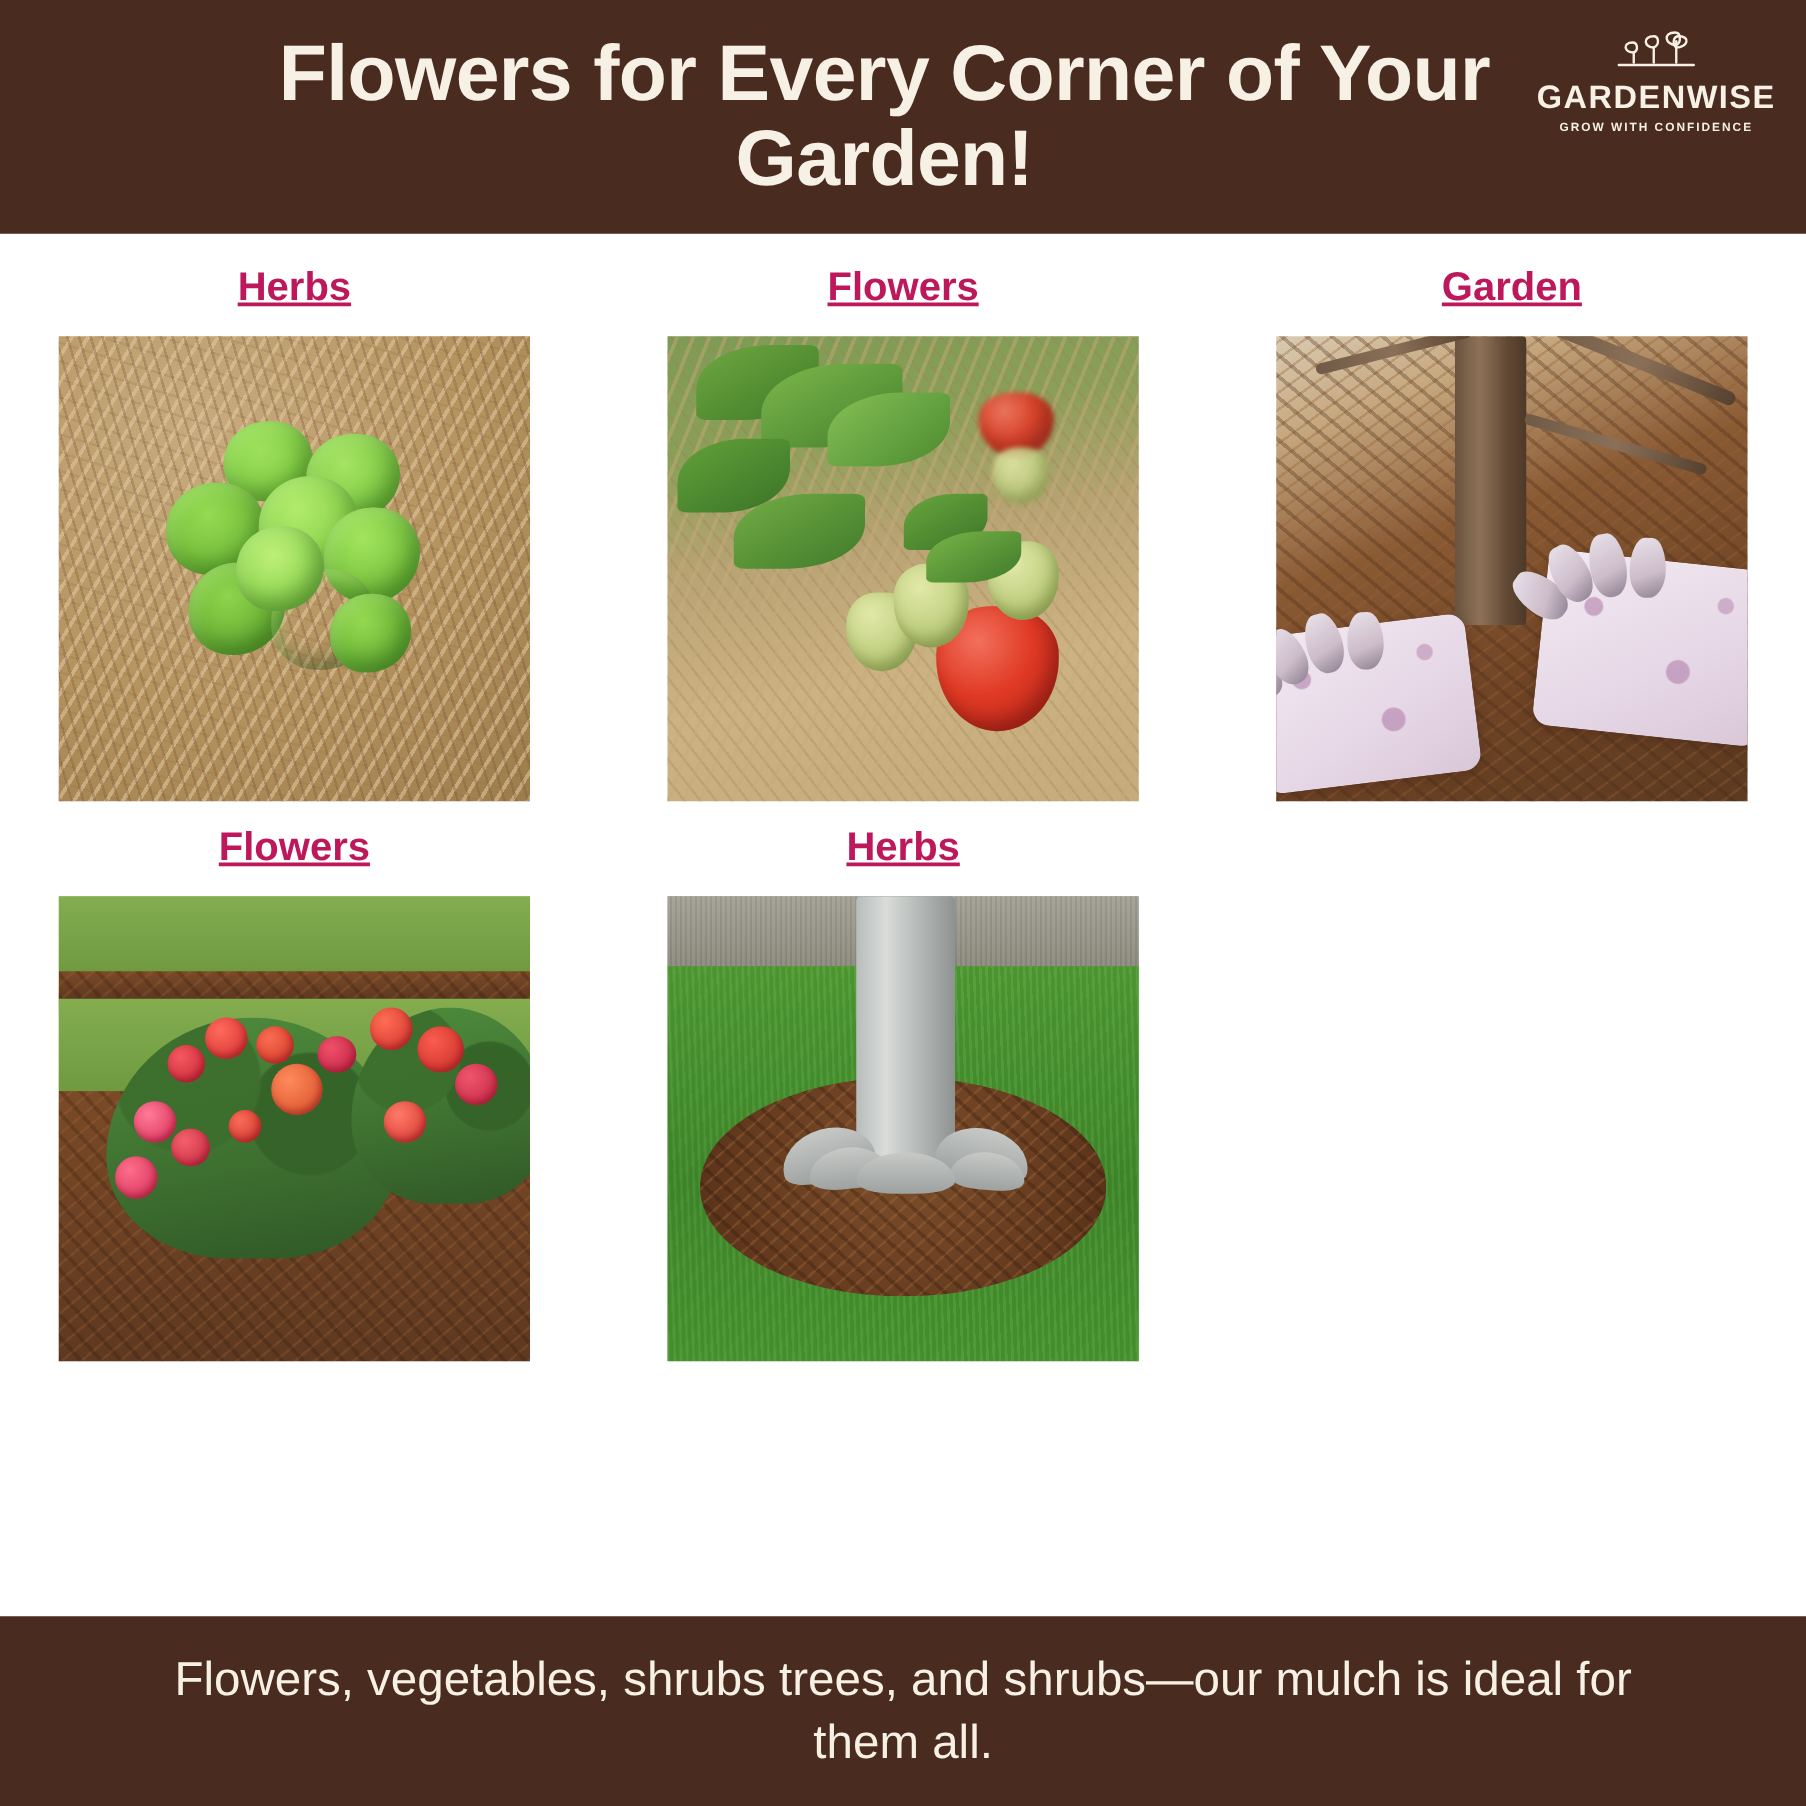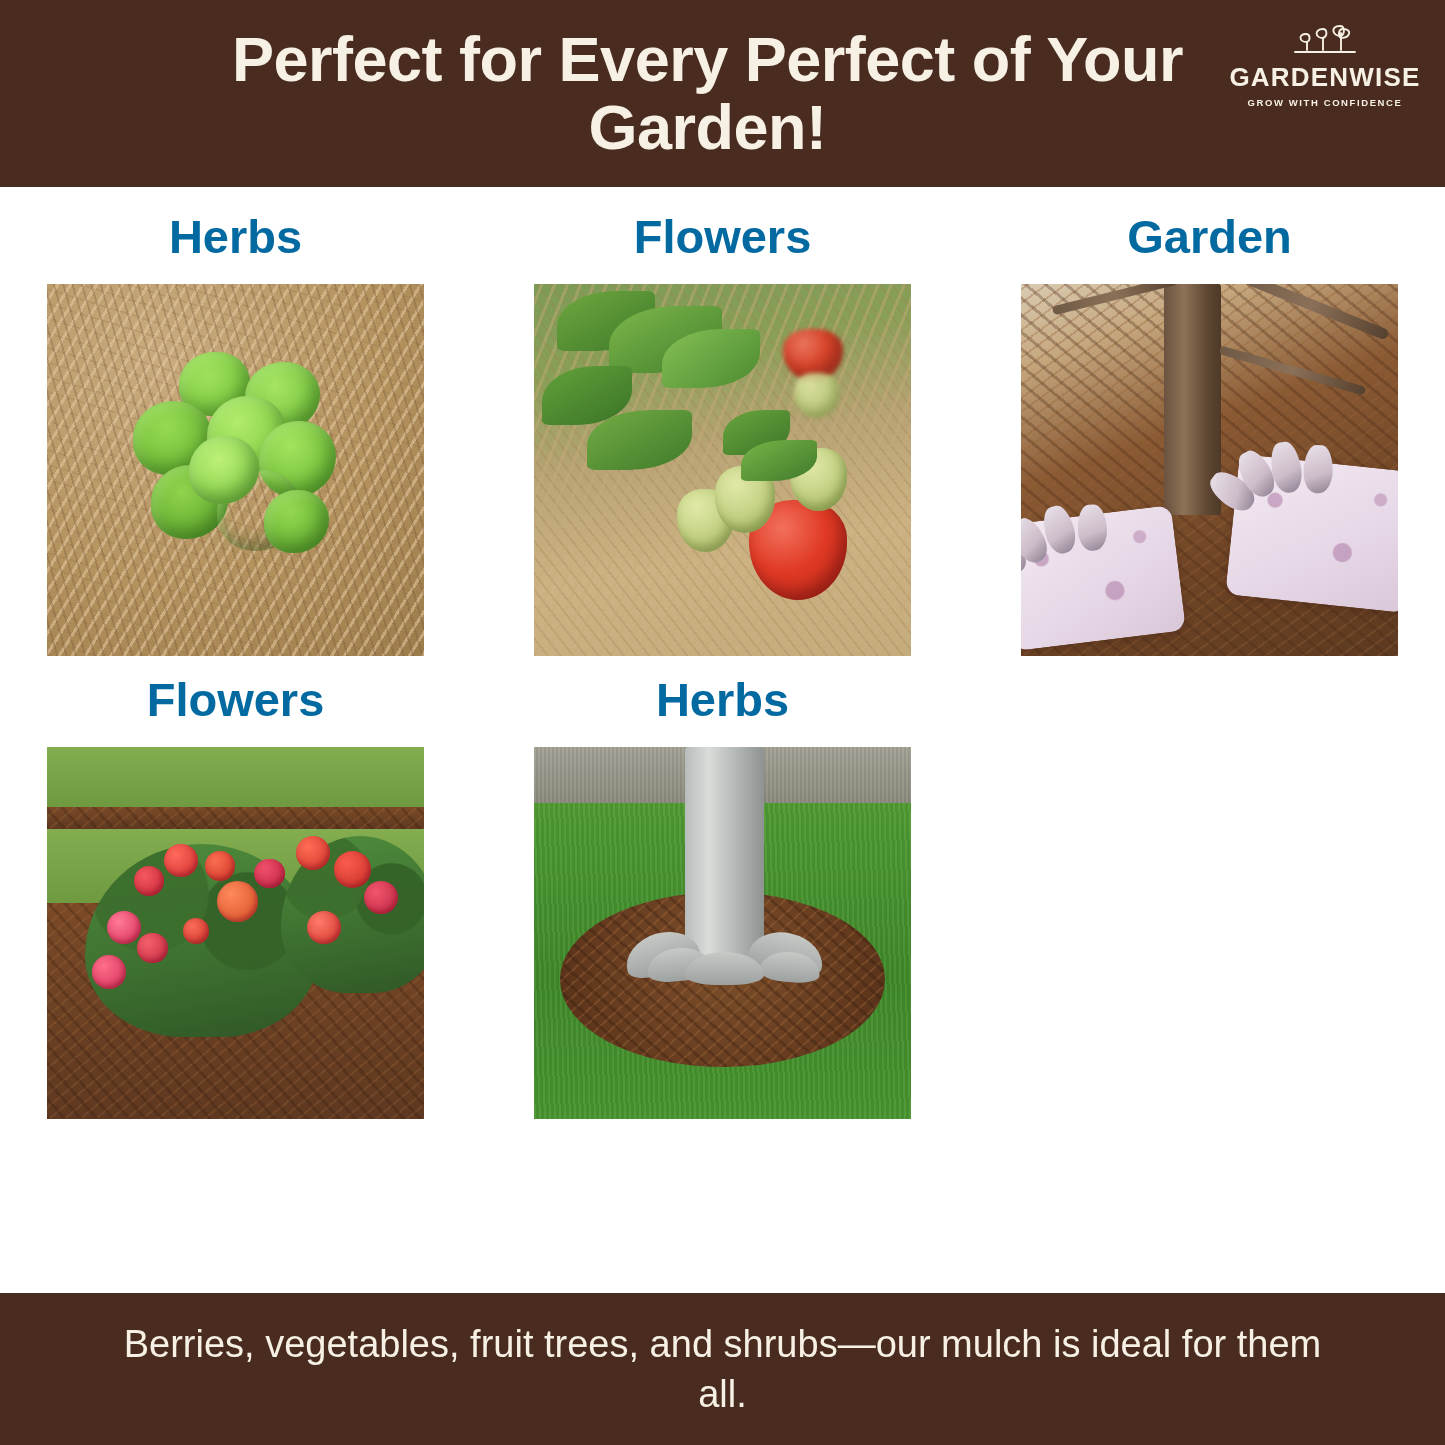--- a/index.html
+++ b/index.html
@@ -62,26 +62,27 @@
   
   .grid-area {
     flex:1 1 auto;
     padding:26px 47px 0 47px;
     display:flex; flex-direction:column;
     gap:20px;
   }
   .grid-row { display:flex; gap:110px; }
   .cell { width:377px; display:flex; flex-direction:column; align-items:center; }
   .cell-label {
-    color:#0369a1;
-    font-size:47px;
+    color:#be185d;
+    font-size:32px;
     font-weight:bold;
     line-height:1;
     margin-bottom:24px;
     white-space:nowrap;
+    text-decoration:underline;
   }
   .photo {
     width:377px; height:372px;
     position:relative;
     overflow:hidden;
     background:#cdbb9b;
   }
   .photo::after{
     content:"";
     position:absolute; inset:0;
@@ -253,21 +254,21 @@
     line-height:1.32;
     text-align:center;
   }
 </style>
 </head>
 <body>
 
 <div class="poster">
 
   <div class="header-band">
-    <h1 class="header-title">Perfect for Every Perfect of Your Garden!</h1>
+    <h1 class="header-title">Flowers for Every Corner of Your Garden!</h1>
 
     <div class="logo">
       <svg class="logo-mark" viewBox="0 0 96 40">
         <g fill="none" stroke="#F6F1E4" stroke-width="1.9" stroke-linecap="round">
           <path d="M30 28 L30 20"></path>
           <path d="M30 20 C22 20 21 12 29 12 C33 12 34 18 30 20 Z" fill="none"></path>
           <path d="M46 28 L46 16"></path>
           <path d="M46 16 C38 16 37 7 46 7 C50 7 51 14 46 16 Z"></path>
           <path d="M64 28 L64 11"></path>
           <path d="M64 14 C55 14 53 4 63 4 C68 4 68 12 64 14 Z"></path>
@@ -384,16 +385,16 @@
           <div class="root" style="left:57%;top:50%;width:20%;height:11%;transform:rotate(12deg);"></div>
           <div class="root" style="left:60%;top:55%;width:16%;height:8%;transform:rotate(5deg);"></div>
           <div class="root" style="left:40%;top:55%;width:21%;height:9%;"></div>
         </div>
       </div>
 
     </div>
   </div>
 
   <div class="footer-band">
-    <div class="footer-text">Berries, vegetables, fruit trees, and shrubs—our mulch is ideal for them all.</div>
+    <div class="footer-text">Flowers, vegetables, shrubs trees, and shrubs—our mulch is ideal for them all.</div>
   </div>
 
 </div>
 
 </body></html>

